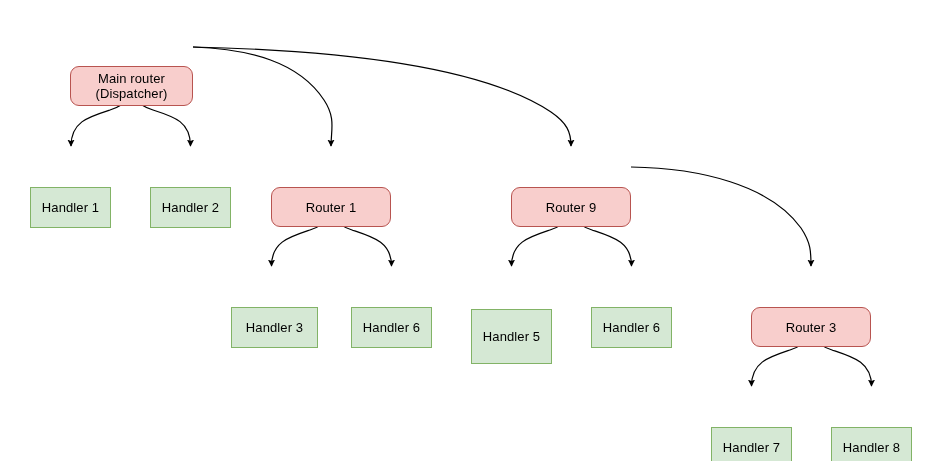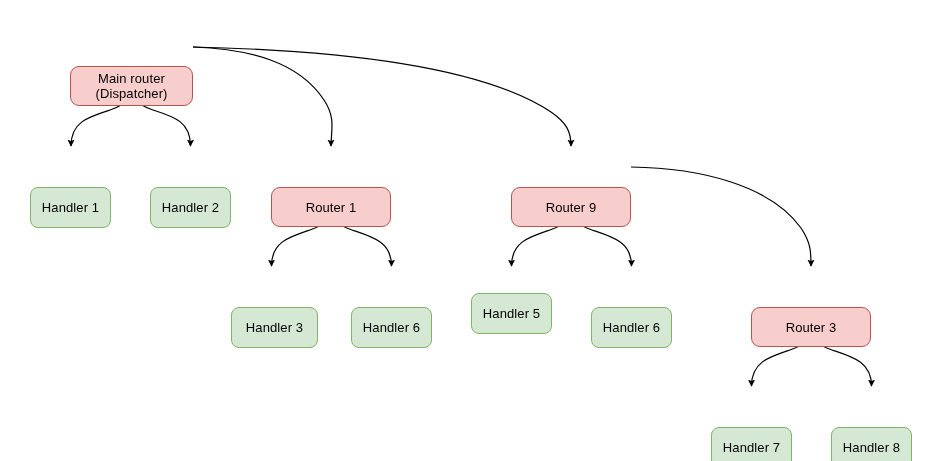--- a/index.html
+++ b/index.html
@@ -42,21 +42,21 @@
     margin-top: 36px;
   }
   .node-router {
     background: #f8cecc;
     border: 1px solid #b85450;
     border-radius: 9px;
   }
   .node-handler {
     background: #d5e8d4;
     border: 1px solid #82b366;
-    border-radius: 8px;
+    border-radius: 0;
   }
   .node-label {
     white-space: pre-line;
     display: block;
   }
 </style>
 </head>
 <body>
 
 <div id="diagram-canvas">
@@ -110,21 +110,21 @@
   </div>
 
   <div class="node node-handler" style="left:231px; top:271px; width:87px; height:41px;">
     <span class="node-label">Handler 3</span>
   </div>
 
   <div class="node node-handler" style="left:351px; top:271px; width:81px; height:41px;">
     <span class="node-label">Handler 6</span>
   </div>
 
-  <div class="node node-handler" style="left:471px; top:257px; width:81px; height:41px;">
+  <div class="node node-handler" style="left:471px; top:273px; width:81px; height:55px;">
     <span class="node-label">Handler 5</span>
   </div>
 
   <div class="node node-handler" style="left:591px; top:271px; width:81px; height:41px;">
     <span class="node-label">Handler 6</span>
   </div>
 
   <div class="node node-router" style="left:751px; top:271px; width:120px; height:40px;">
     <span class="node-label">Router 3</span>
   </div>

